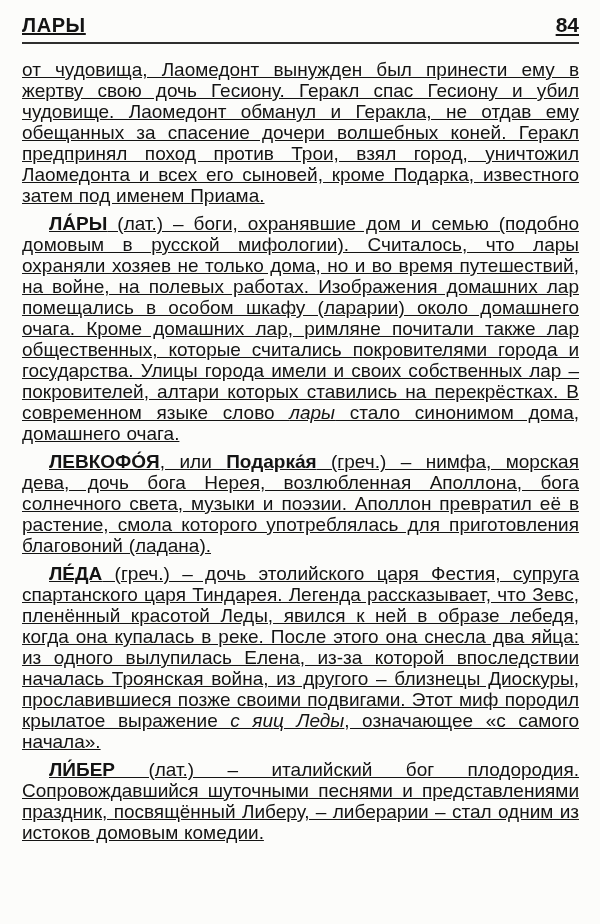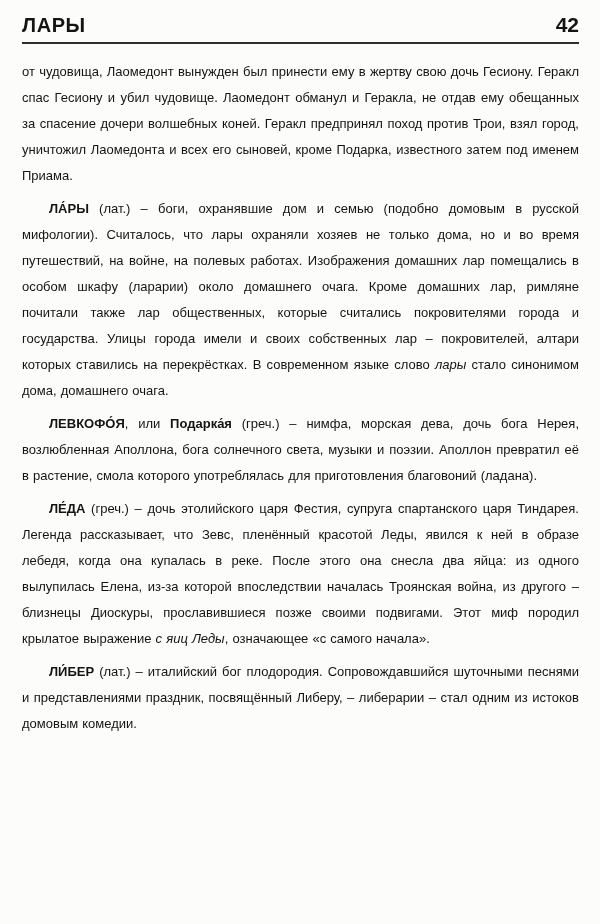--- a/index.html
+++ b/index.html
@@ -13,20 +13,21 @@
     background: #fcfcfa;
     font-family: "Liberation Sans", "DejaVu Sans", sans-serif;
     color: #141414;
     -webkit-font-smoothing: antialiased;
   }
   .page {
     width: 600px;
     height: 924px;
     box-sizing: border-box;
     padding: 14px 21px 0 22px;
+    text-decoration: underline;
   }
   .running-head {
     display: flex;
     justify-content: space-between;
     align-items: baseline;
     border-bottom: 2px solid #2e2e2e;
     padding-bottom: 7px;
   }
   .running-title {
     font-size: 20px;
@@ -37,22 +38,22 @@
   .page-number {
     font-size: 21px;
     font-weight: 700;
     line-height: 1;
   }
   .body-text {
     padding-top: 15px;
   }
   .para {
     margin: 0;
-    font-size: 13px;
-    line-height: 26px;
+    font-size: 19px;
+    line-height: 21px;
     text-align: justify;
     text-align-last: left;
     word-spacing: 0.5px;
   }
   .para + .para {
     margin-top: 7px;
   }
   .para.indent {
     text-indent: 27px;
   }
@@ -62,21 +63,21 @@
   .em {
     font-style: italic;
   }
 </style>
 </head>
 <body>
 
 <div class="page">
   <div class="running-head">
     <span class="running-title">ЛАРЫ</span>
-    <span class="page-number">42</span>
+    <span class="page-number">84</span>
   </div>
   <div class="body-text">
       <p class="para"><span>от чудовища, Лаомедонт вынужден был принести ему в жертву свою дочь Гесиону. Геракл спас Гесиону и убил чудовище. Лаомедонт обманул и Геракла, не отдав ему обещанных за спасение дочери волшебных коней. Геракл предпринял поход против Трои, взял город, уничтожил Лаомедонта и всех его сыновей, кроме Подарка, известного затем под именем Приама.</span></p>
       <p class="para indent"><span class="headword">ЛА́РЫ</span><span> (лат.) – боги, охранявшие дом и семью (подобно домовым в русской мифологии). Считалось, что лары охраняли хозяев не только дома, но и во время путешествий, на войне, на полевых работах. Изображения домашних лар помещались в особом шкафу (ларарии) около домашнего очага. Кроме домашних лар, римляне почитали также лар общественных, которые считались покровителями города и государства. Улицы города имели и своих собственных лар – покровителей, алтари которых ставились на перекрёстках. В современном языке слово </span><span class="em">лары</span><span> стало синонимом дома, домашнего очага.</span></p>
       <p class="para indent"><span class="headword">ЛЕВКОФО́Я</span><span>, или </span><span class="headword">Подарка́я</span><span> (греч.) – нимфа, морская дева, дочь бога Нерея, возлюбленная Аполлона, бога солнечного света, музыки и поэзии. Аполлон превратил её в растение, смола которого употреблялась для приготовления благовоний (ладана).</span></p>
       <p class="para indent"><span class="headword">ЛЕ́ДА</span><span> (греч.) – дочь этолийского царя Фестия, супруга спартанского царя Тиндарея. Легенда рассказывает, что Зевс, пленённый красотой Леды, явился к ней в образе лебедя, когда она купалась в реке. После этого она снесла два яйца: из одного вылупилась Елена, из-за которой впоследствии началась Троянская война, из другого – близнецы Диоскуры, прославившиеся позже своими подвигами. Этот миф породил крылатое выражение </span><span class="em">с яиц Леды</span><span>, означающее «с самого начала».</span></p>
       <p class="para indent"><span class="headword">ЛИ́БЕР</span><span> (лат.) – италийский бог плодородия. Сопровождавшийся шуточными песнями и представлениями праздник, посвящённый Либеру, – либерарии – стал одним из истоков домовым комедии.</span></p>
     </div>
 </div>
 

